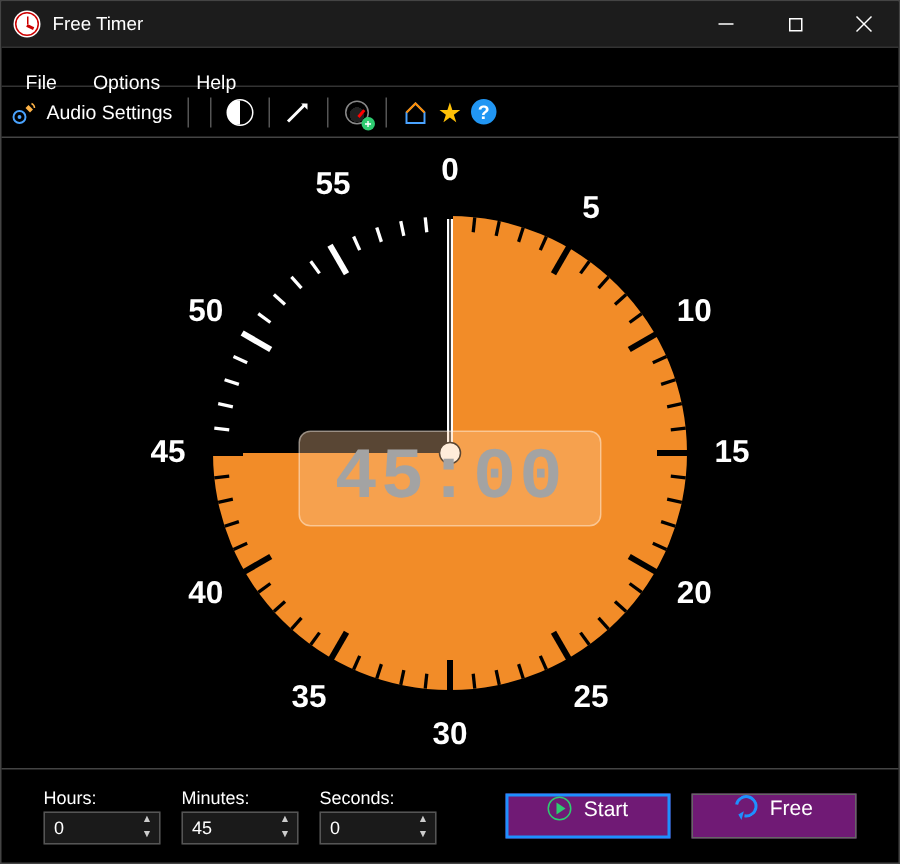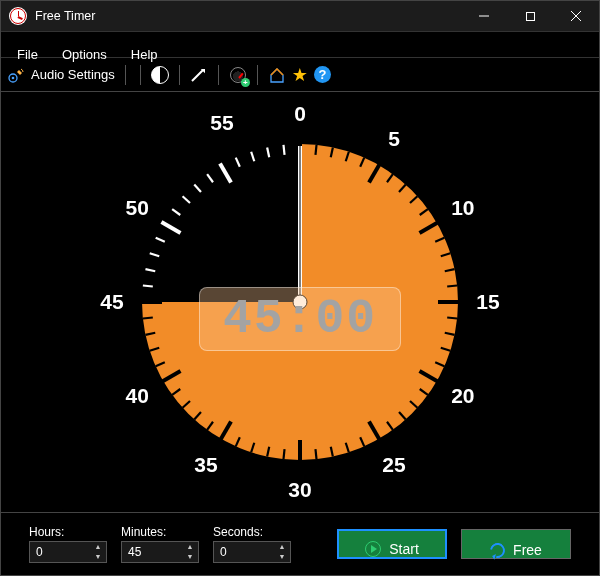--- a/index.html
+++ b/index.html
@@ -131,22 +131,22 @@
   .spinner{
     width:78px;height:22px;
     background:#1a1a1a;border:1px solid #555;
     display:flex;align-items:center;justify-content:space-between;
     padding:0 0 0 6px;font-size:12px;position:relative;
   }
   .spin-btns{display:flex;flex-direction:column;justify-content:space-between;width:16px;height:100%;}
   .spin-up,.spin-dn{flex:1;font-size:7px;color:#ccc;display:flex;align-items:center;justify-content:center;}
   .btn{
     height:30px;width:110px;
-    background:#15803d;border:1px solid #666;
-    display:flex;align-items:flex-end;justify-content:center;gap:8px;
+    background:#701a75;border:1px solid #666;
+    display:flex;align-items:flex-start;justify-content:center;gap:8px;
     font-size:14px;
   }
   .btn.primary{border:2px solid #1e90ff;}
   .play-ring{width:16px;height:16px;border-radius:50%;border:1.5px solid #2ecc71;display:flex;align-items:center;justify-content:center;}
   .play-ring span{display:block;width:0;height:0;border-left:6px solid #2ecc71;border-top:4px solid transparent;border-bottom:4px solid transparent;margin-left:2px;}
   .reset-icn{width:15px;height:15px;border:2px solid #1e90ff;border-radius:50%;border-left-color:transparent;transform:rotate(-35deg);position:relative;}
   .reset-icn::after{content:"";position:absolute;left:-5px;top:4px;border:3px solid transparent;border-right-color:#1e90ff;transform:rotate(50deg);}
   .spacer{flex:1;}
 </style>
 </head>

